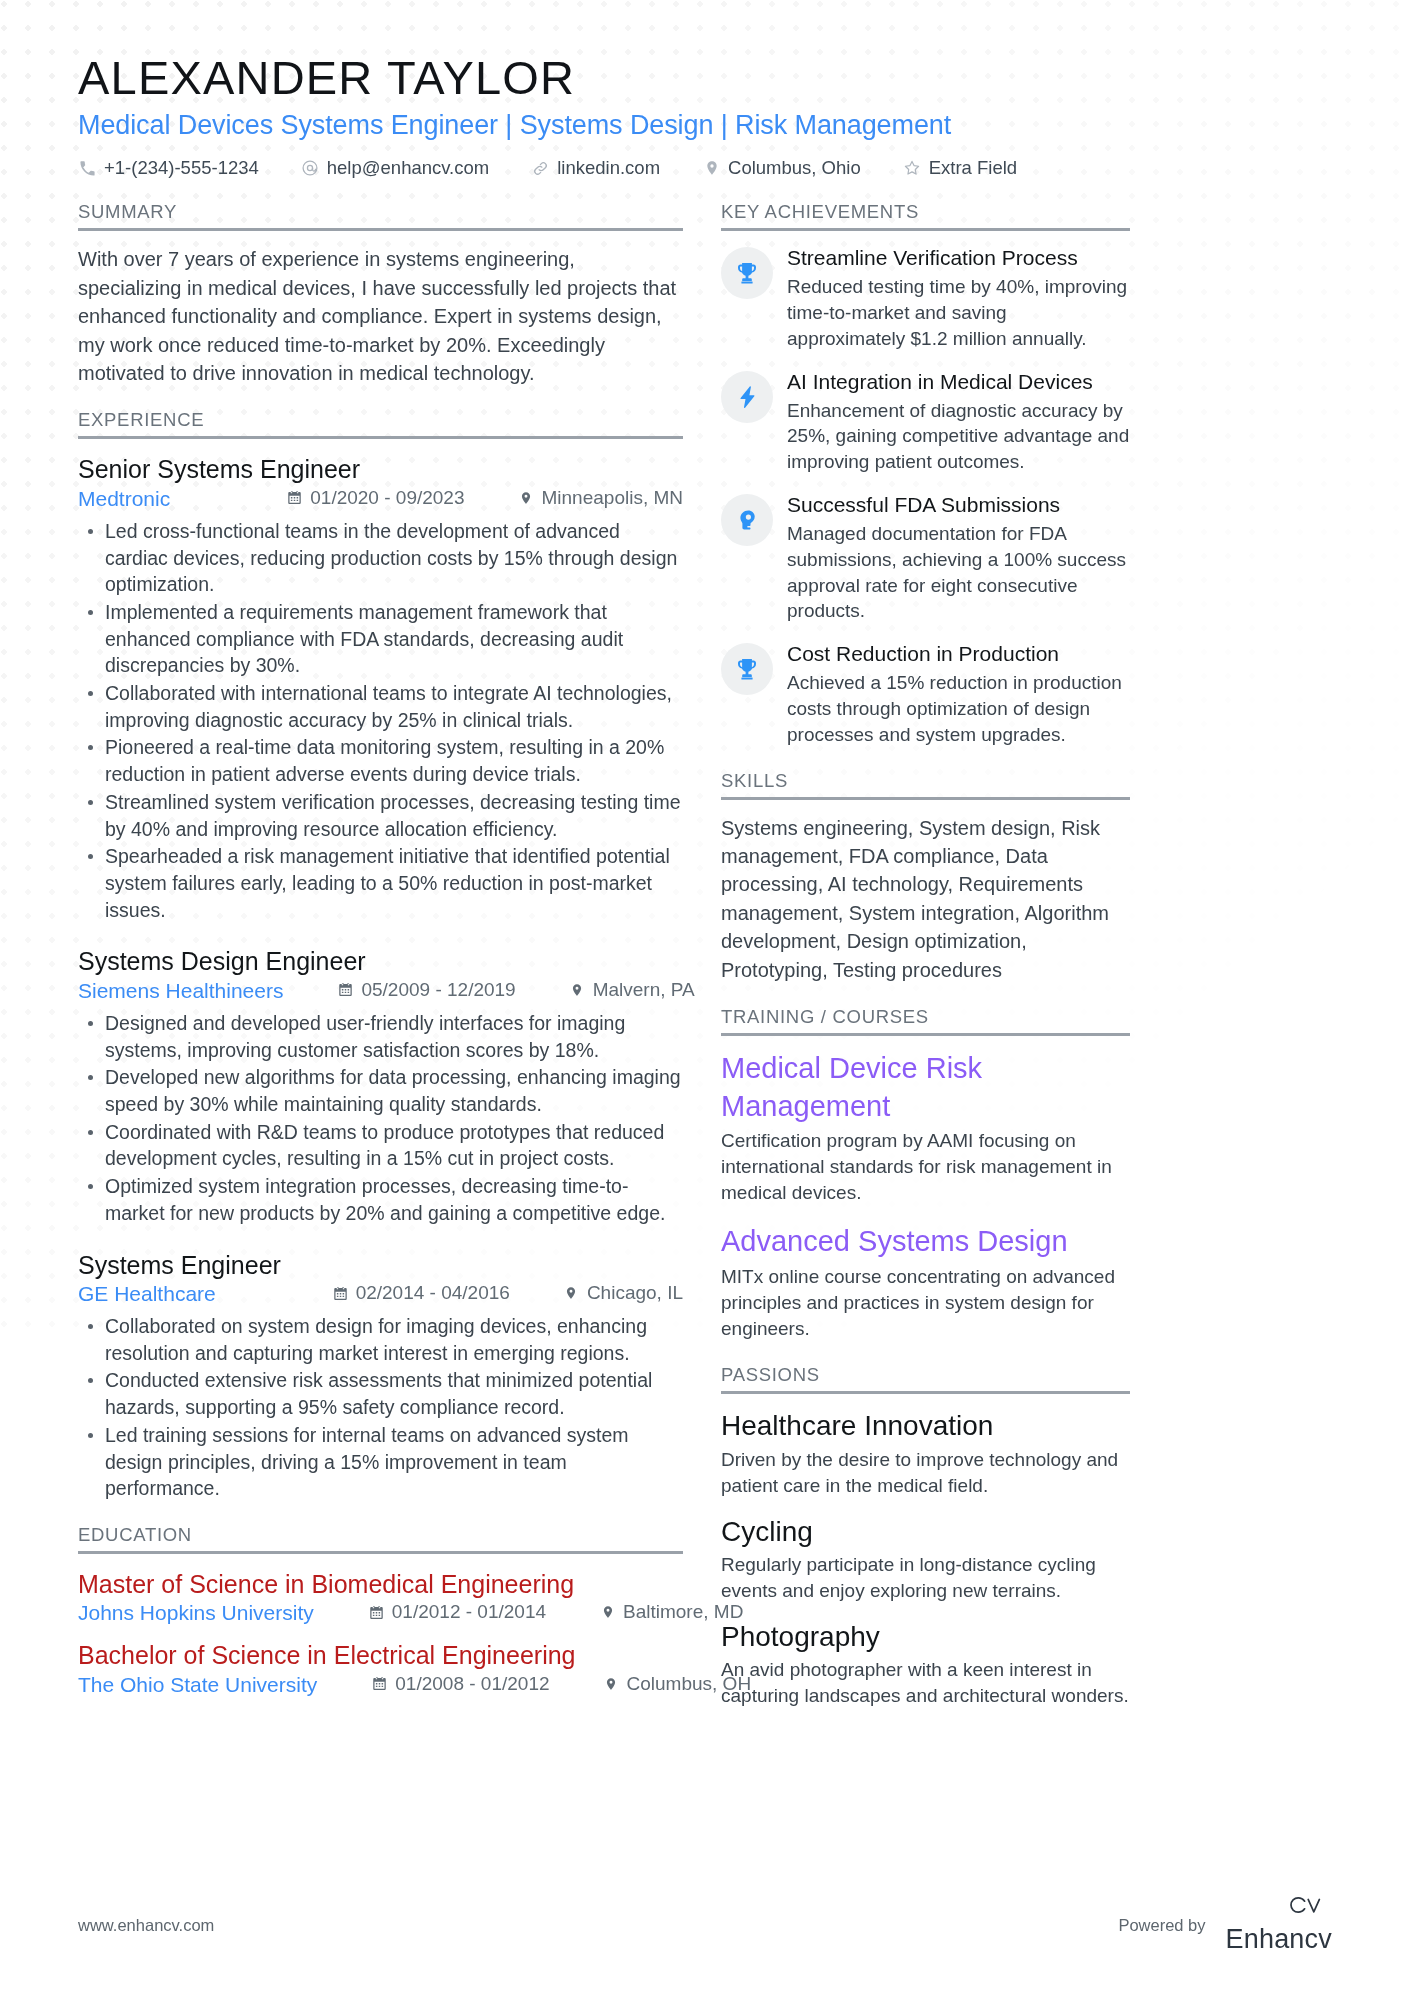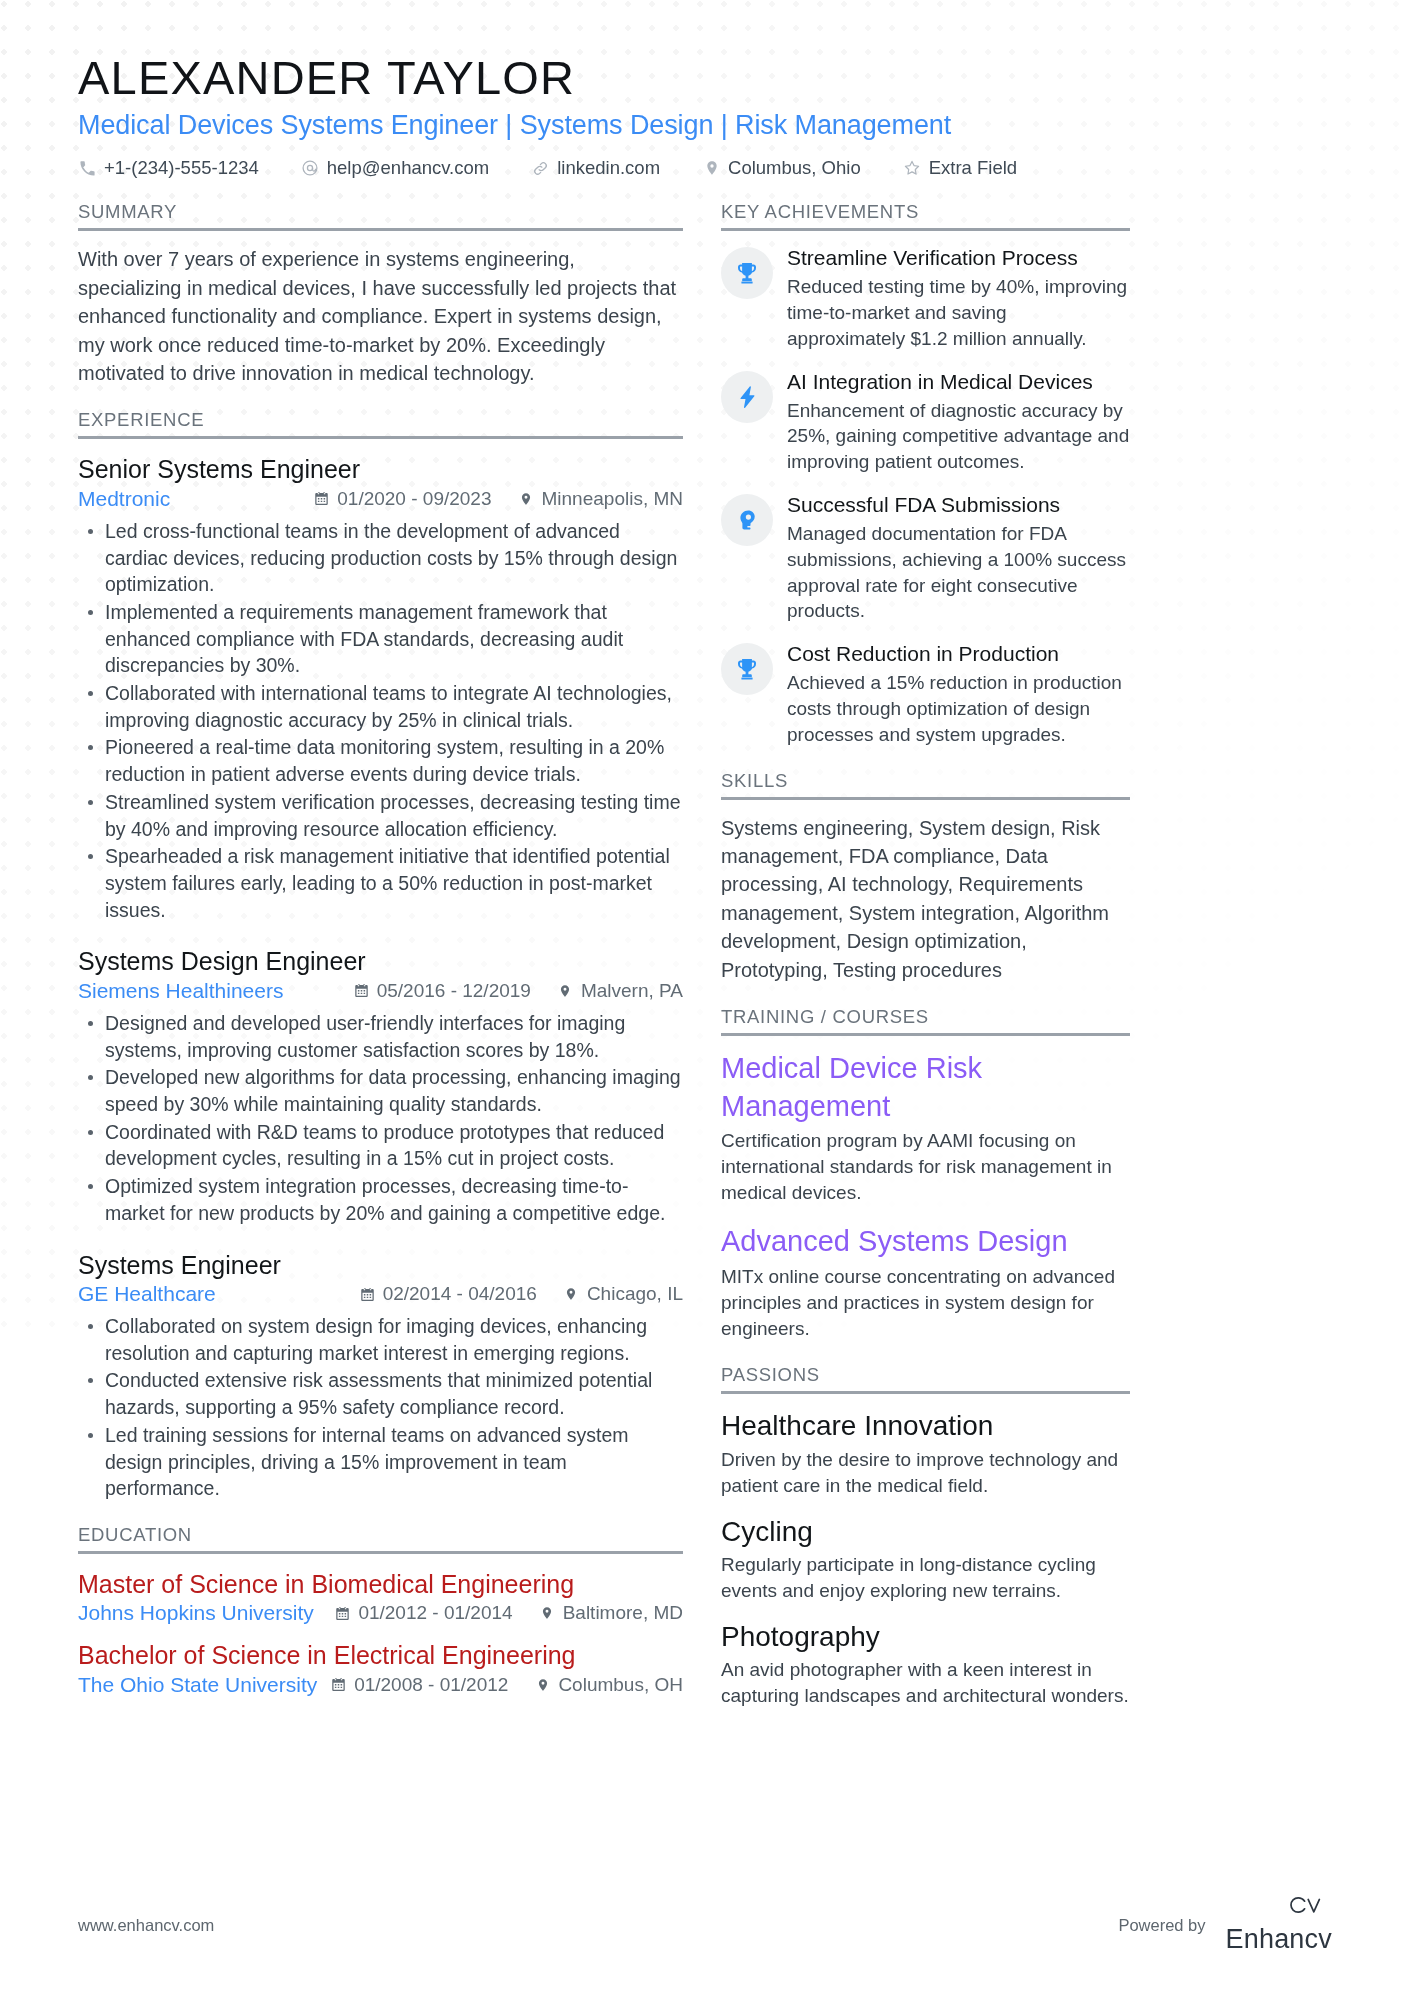--- a/index.html
+++ b/index.html
@@ -115,22 +115,23 @@
   .job:last-child { margin-bottom: 4px; }
   .job-title {
     font-size: 25px;
     color: #121619;
     font-weight: 400;
     line-height: 1.3;
     margin-bottom: 1px;
   }
   .job-meta {
     display: flex;
-    align-items: center;
+    align-items: flex-start;
     margin-bottom: 7px;
+    gap: 27px;
   }
   .company {
     font-size: 21px;
     color: #3b8cf5;
     flex: none;
   }
   .meta-spacer { flex: 1 1 auto; }
   .meta-date, .meta-loc {
     display: flex;
     align-items: center;
@@ -390,21 +391,21 @@
               <span class="company">Siemens Healthineers</span>
               <span class="meta-spacer"></span>
               <span class="meta-date">
                 <span class="mi">
                   <svg width="15" height="15" viewBox="0 0 24 24" fill="currentColor">
                       <path d="M7 1.5h1.8v2H7zM15.2 1.5H17v2h-1.8z"></path>
                       <path d="M20 3.2h-2v2.1h-2.2V3.2H8.2v2.1H6V3.2H4c-1.1 0-2 .9-2 2v15c0 1.1.9 2 2 2h16c1.1 0 2-.9 2-2v-15c0-1.1-.9-2-2-2zm0 17H4V9.2h16v11z"></path>
                       <path d="M6.2 11.3h2.4v2.2H6.2zM10.8 11.3h2.4v2.2h-2.4zM15.4 11.3h2.4v2.2h-2.4zM6.2 15.4h2.4v2.2H6.2zM10.8 15.4h2.4v2.2h-2.4zM15.4 15.4h2.4v2.2h-2.4z"></path>
                     </svg>
                 </span>
-                <span>05/2016 - 12/2019</span>
+                <span>05/2009 - 12/2019</span>
               </span>
               <span class="meta-loc">
                 <span class="mi">
                   <svg width="14" height="14" viewBox="0 0 24 24" fill="currentColor">
                       <path d="M12 2C8.1 2 5 5.1 5 9c0 5.2 7 13 7 13s7-7.8 7-13c0-3.9-3.1-7-7-7zm0 9.5A2.5 2.5 0 1 1 12 6.5a2.5 2.5 0 0 1 0 5z"></path>
                     </svg>
                 </span>
                 <span>Malvern, PA</span>
               </span>
             </div>

